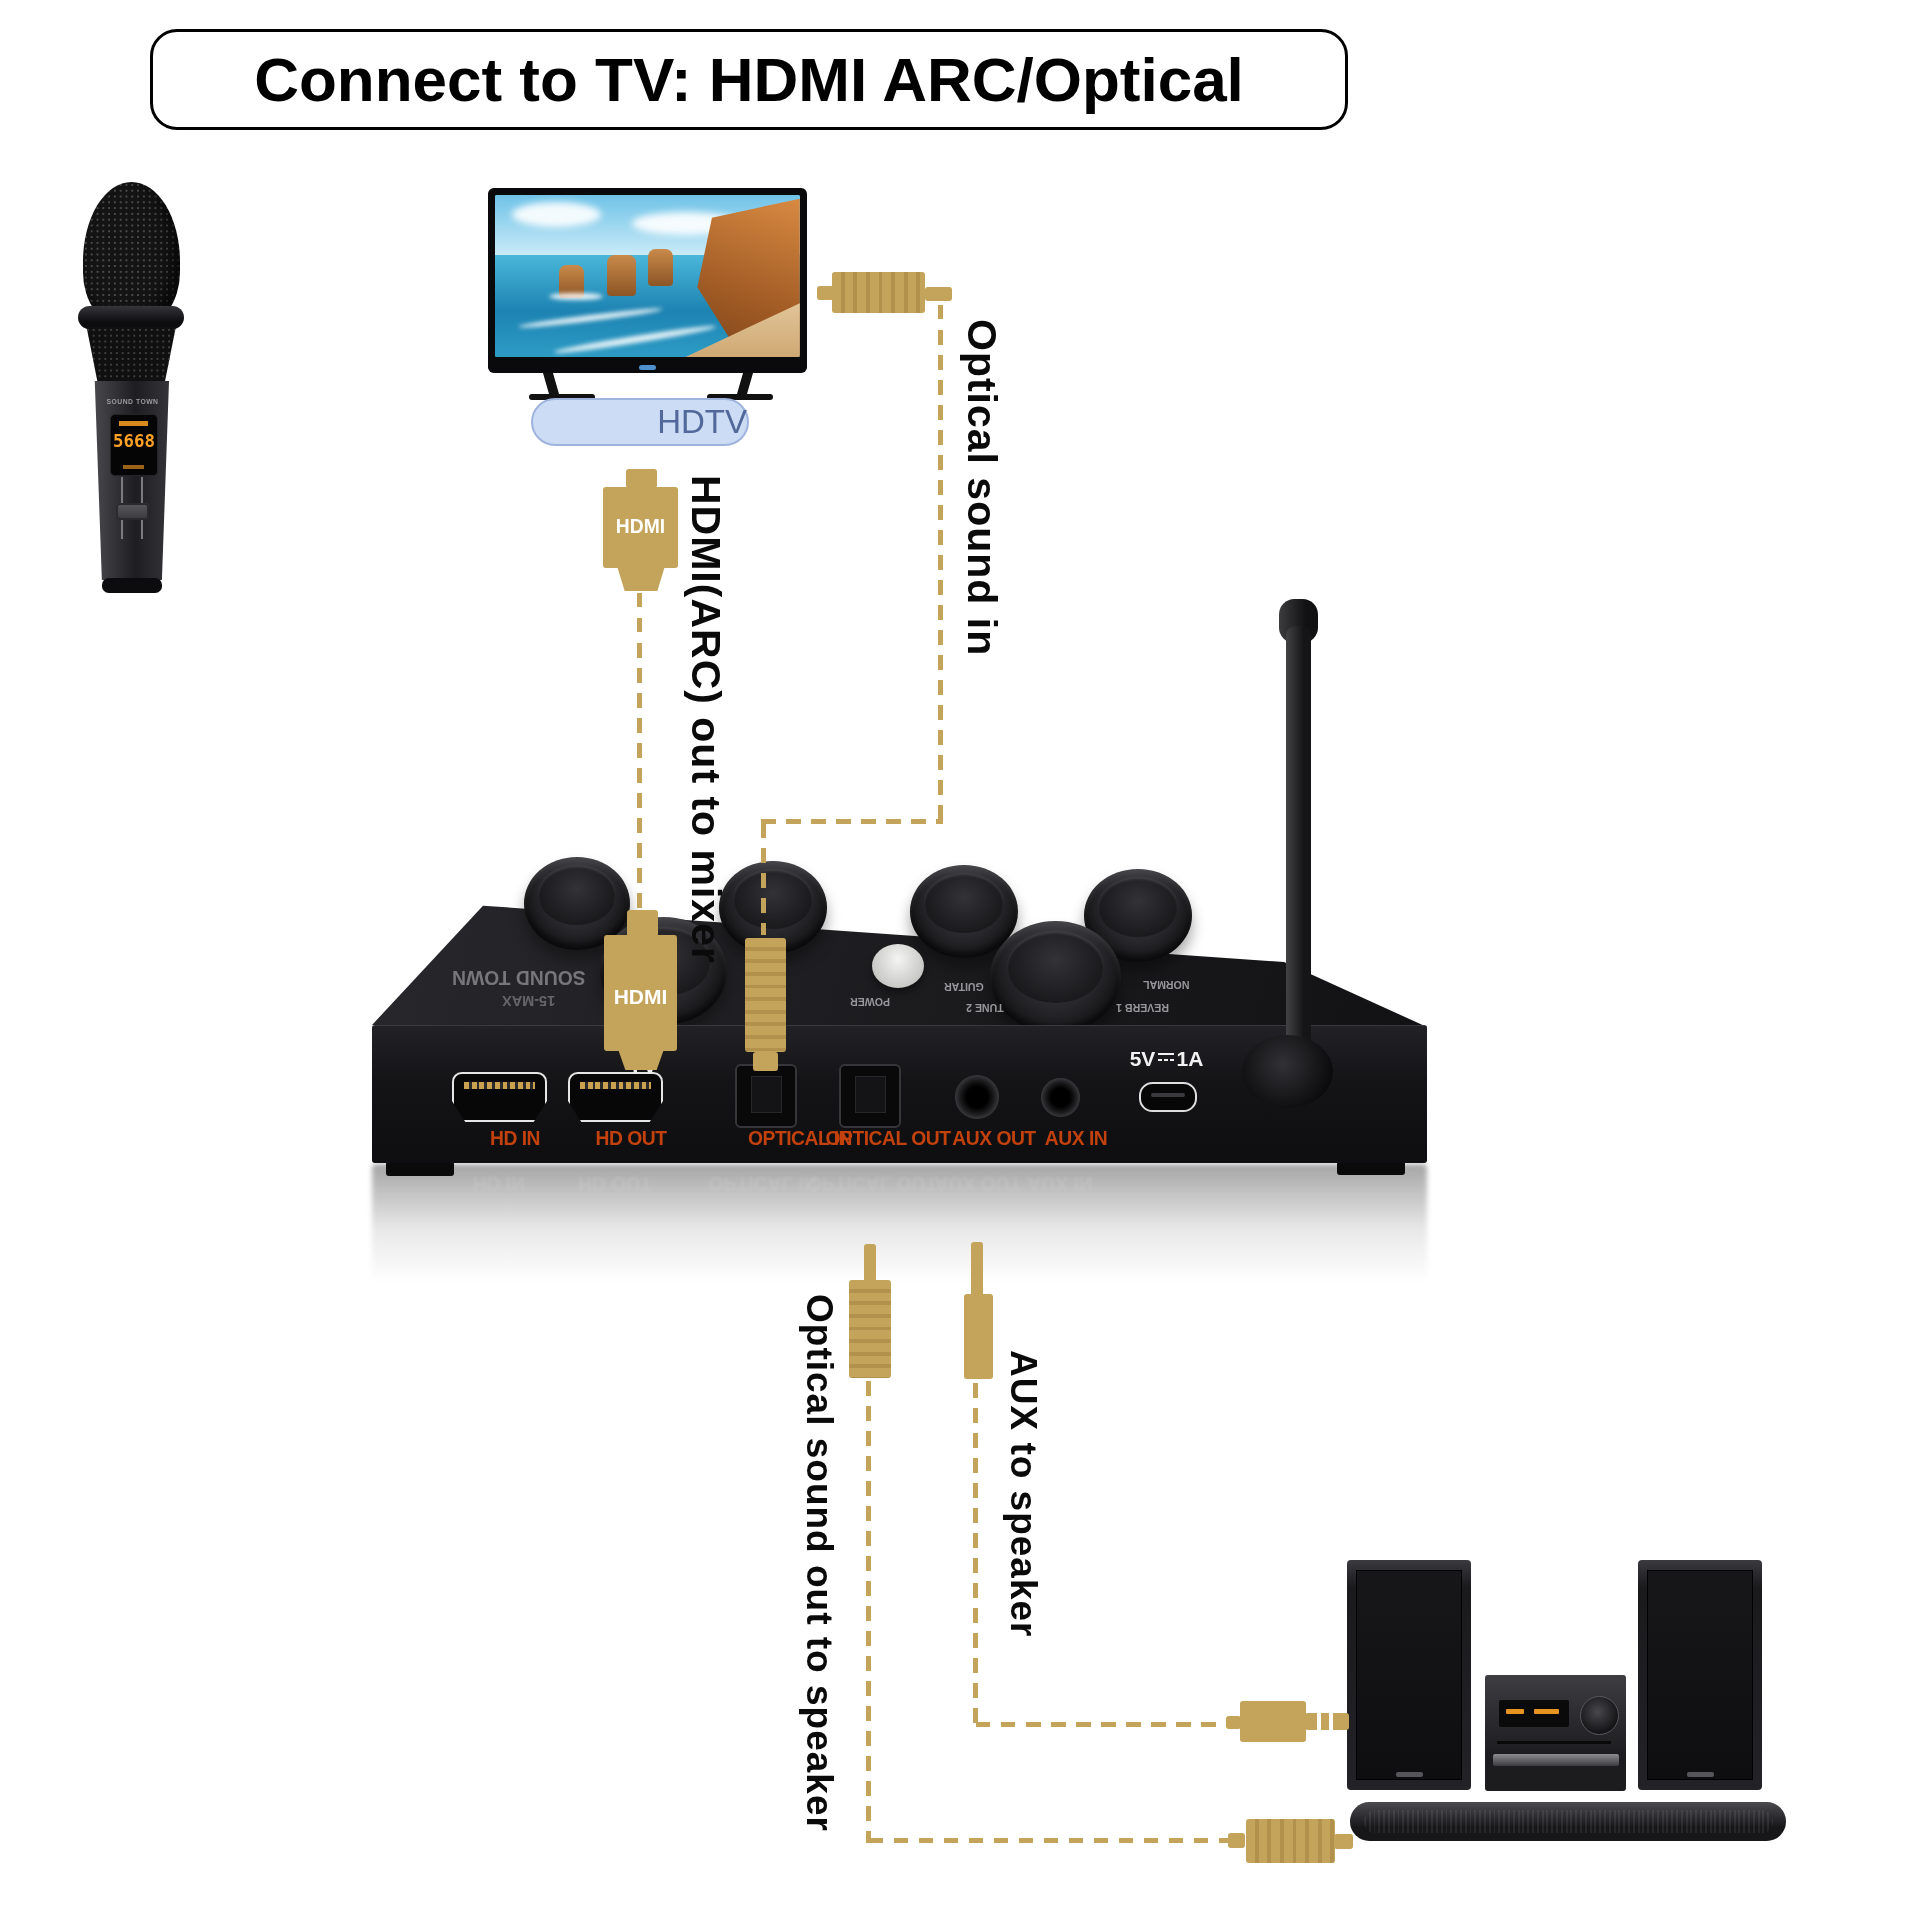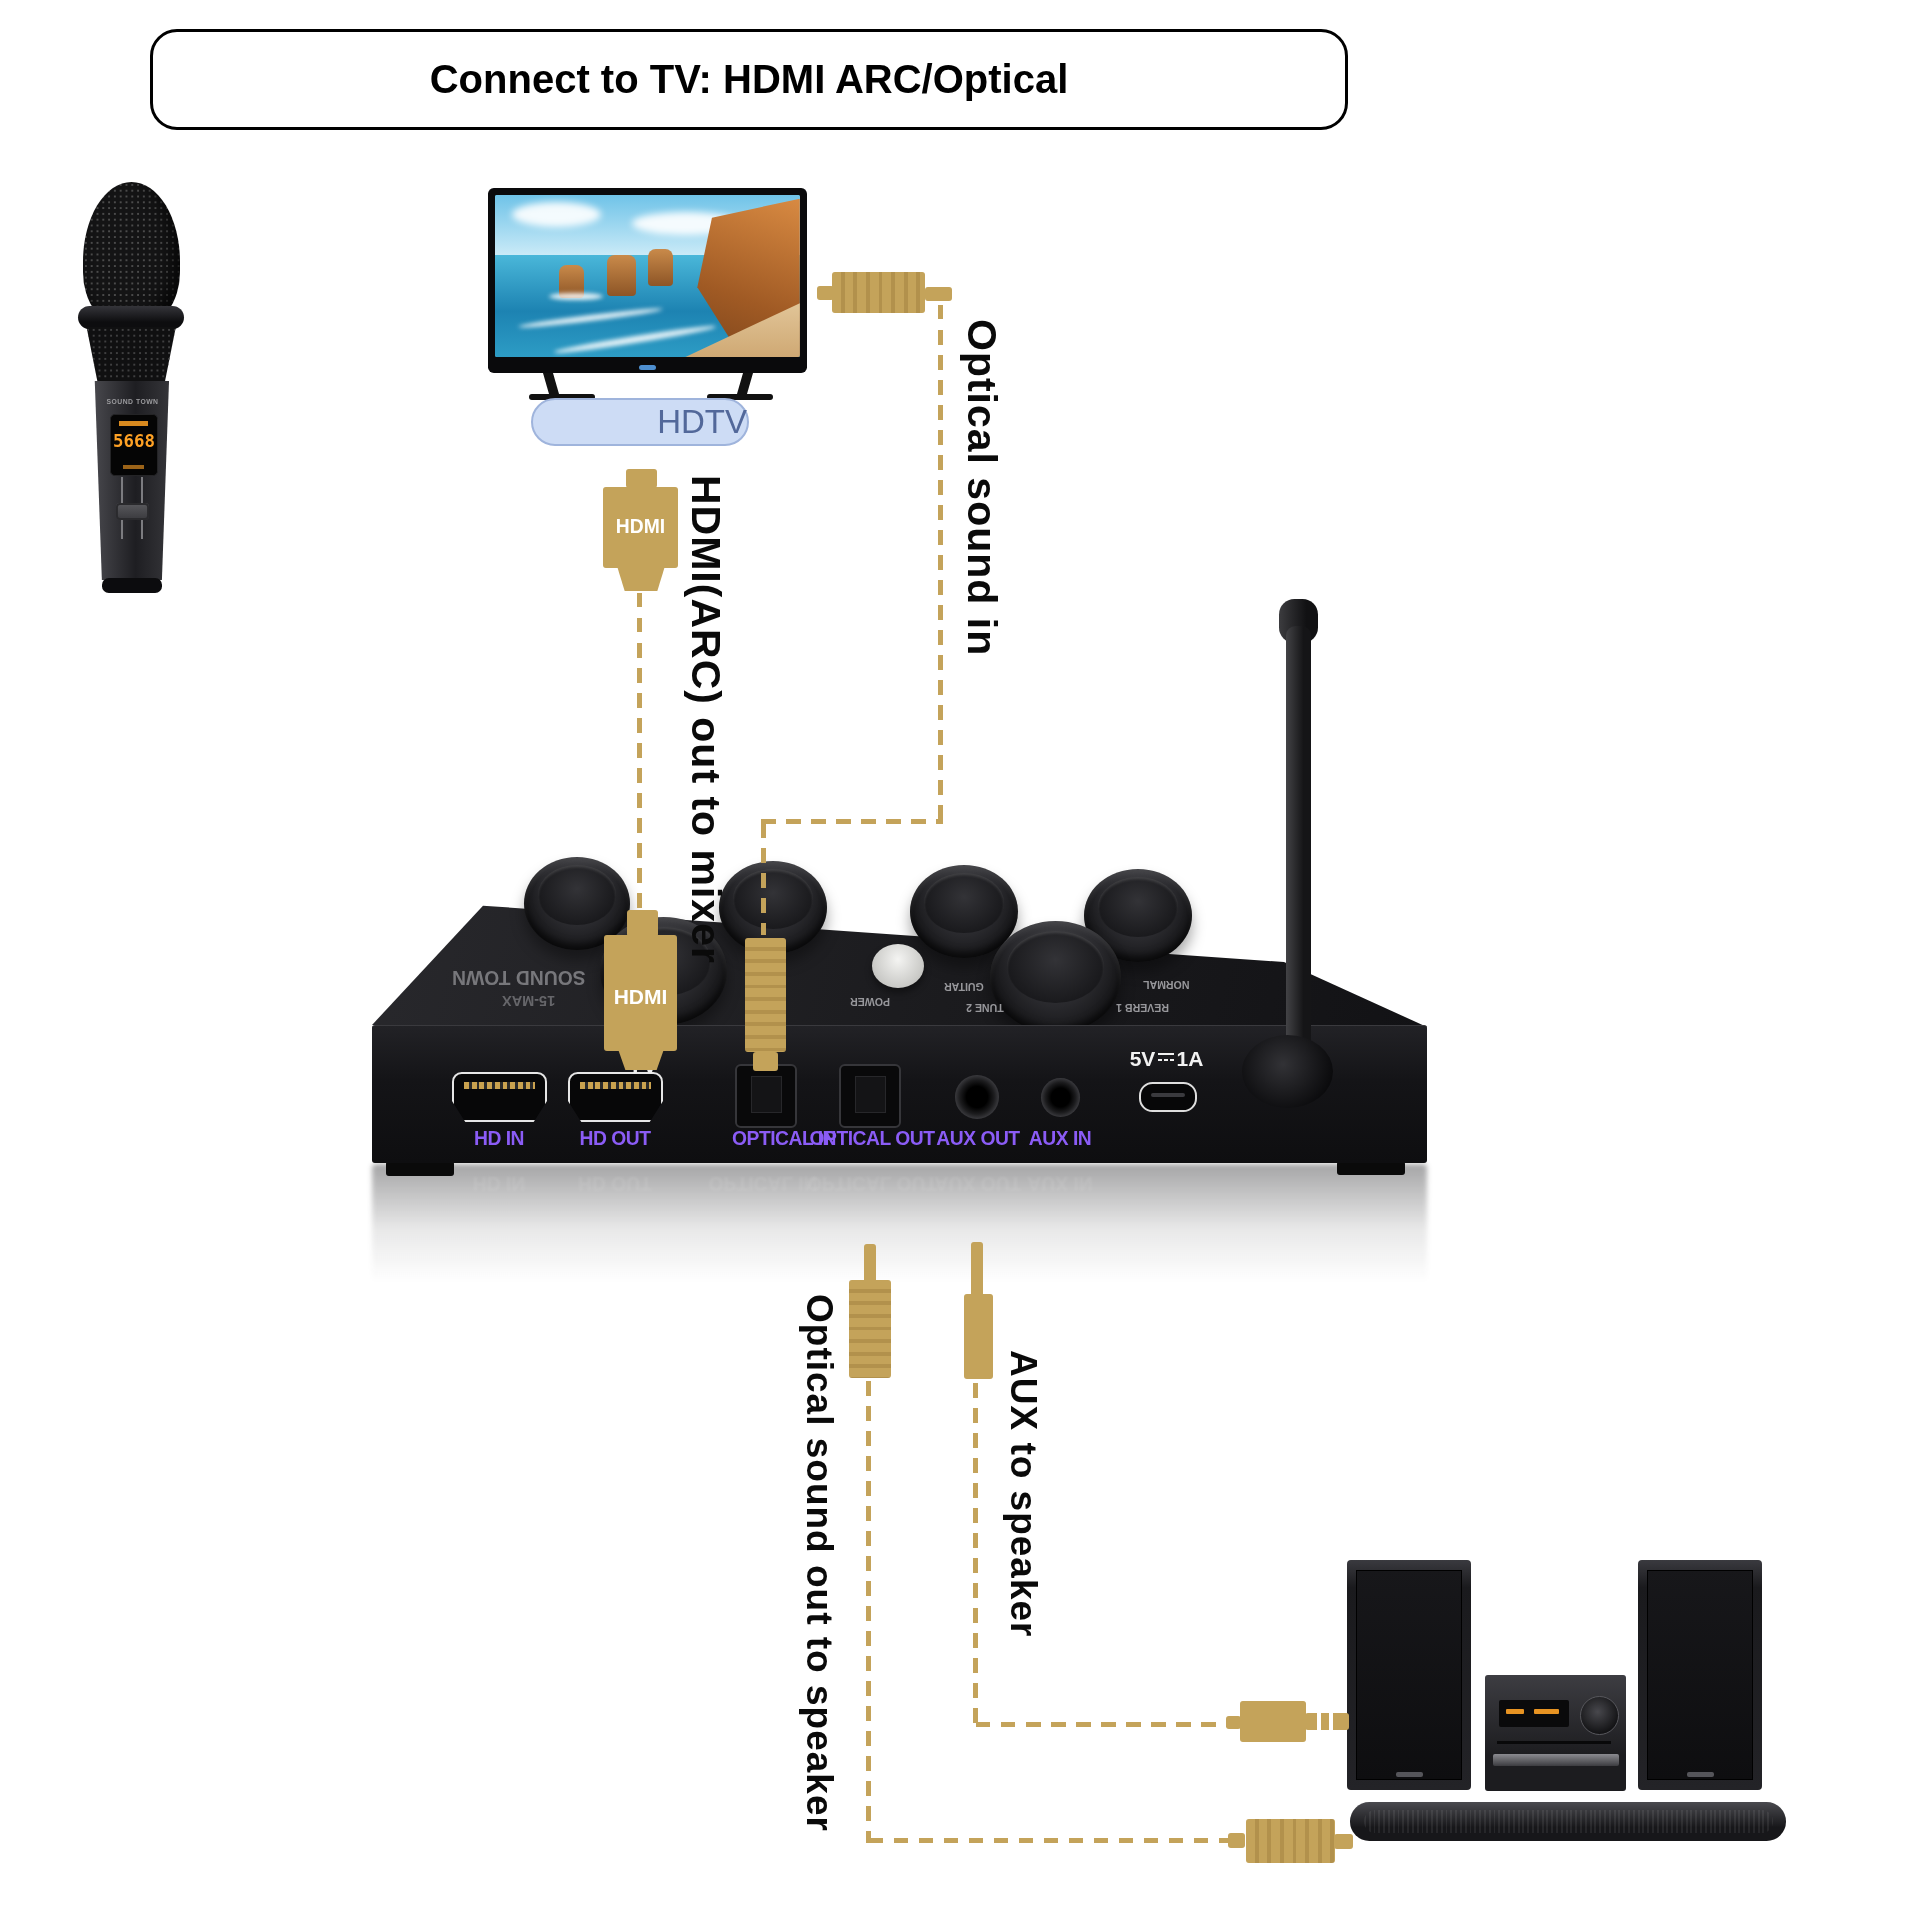--- a/index.html
+++ b/index.html
@@ -9,21 +9,21 @@
   .abs{position:absolute;}
   .dv{position:absolute;width:4.8px;z-index:6;
       background:repeating-linear-gradient(180deg,var(--cable_gold) 0 14.5px,transparent 14.5px 25px);}
   .dh{position:absolute;height:4.8px;z-index:6;
       background:repeating-linear-gradient(90deg,var(--cable_gold) 0 14.5px,transparent 14.5px 25px);}
   .vlabel{position:absolute;writing-mode:vertical-rl;font-weight:bold;color:#0a0a0a;
           letter-spacing:1px;z-index:7;white-space:nowrap;}
   
   .banner{position:absolute;left:150px;top:29px;width:1192px;height:95px;border:3.9px solid #000;
           border-radius:27px;display:flex;align-items:center;justify-content:center;background:#fff;}
-  .banner span{font-size:40px;font-weight:700;color:#000;letter-spacing:0px;}
+  .banner span{font-size:62px;font-weight:700;color:#000;letter-spacing:0px;}
   
   .pill{position:absolute;border-radius:39px;background:var(--pill_bg);
         border:2.9px solid var(--pill_border);display:flex;align-items:center;justify-content:flex-end;
         color:var(--pill_text);font-weight:400;z-index:8;}
   
   .mic{position:absolute;width:111px;height:417px;}
   .mic-head{position:absolute;left:5.8px;top:0;width:97px;height:145px;
             border-radius:50% 50% 42% 42% / 55% 55% 38% 38%;
             background-color:#141415;
             background-image:radial-gradient(circle,#4b4b4b 1px,transparent 1.4px);
@@ -96,22 +96,22 @@
              border-radius:9.7px;z-index:4;clip-path:polygon(0 0,100% 0,100% 58%,86% 100%,14% 100%,0 58%);}
   .port-hdmi i{position:absolute;left:9.7px;top:7.7px;right:9.7px;height:7.7px;
              background:repeating-linear-gradient(90deg,#caa24f 0 4.8px,#2a2a2a 4.8px 7.7px);}
   .port-opt{position:absolute;width:58px;height:60px;background:#09090a;border:2.9px solid #36363a;
             border-radius:5.8px;z-index:4;}
   .port-opt i{position:absolute;left:13.5px;top:9.7px;right:13.5px;bottom:13.5px;background:#141416;border:1.9px solid #27272a;}
   .port-aux{position:absolute;border-radius:50%;background:radial-gradient(circle,#000 0 34%,#1c1c1e 55%,#3c3c40 72%,#232326 100%);z-index:4;}
   .port-usbc{position:absolute;left:1139px;top:1082px;width:54px;height:26px;border-radius:13.5px;
              background:#070708;border:2.9px solid #dedede;z-index:4;}
   .port-usbc i{position:absolute;left:9.7px;top:8.7px;right:9.7px;height:3.9px;border-radius:1.9px;background:#3a3a3e;}
-  .plabel{position:absolute;transform:translateX(-50%);font-size:19.3px;font-weight:bold;color:#8b5cf6;
-          letter-spacing:-0.5px;z-index:5;white-space:nowrap;top:1128px;}
+  .plabel{position:absolute;transform:translateX(-50%);font-size:19.3px;font-weight:bold;color:#c2410c;
+          letter-spacing:-0.5px;z-index:5;white-space:nowrap;top:1128px;margin-left:16px;}
   .rlabel{position:absolute;transform:translateX(-50%) scaleY(-1);font-size:19.3px;font-weight:bold;
           color:#d6d6d6;opacity:.20;z-index:1;white-space:nowrap;top:1172px;filter:blur(1px);}
   .tvport{position:absolute;left:643px;top:1052px;transform:translateX(-50%);font-size:23px;font-weight:bold;
           color:#efefef;z-index:5;}
   .pwr-rating{position:absolute;left:1120px;top:1047px;width:93px;display:flex;align-items:center;
           justify-content:center;color:#f2f2f2;font-size:21px;font-weight:bold;z-index:5;}
   .dc{display:inline-block;width:15.4px;height:10.6px;border-top:2.9px solid #f2f2f2;position:relative;margin:0 2.9px;}
   .dc::after{content:"";position:absolute;left:0;top:3.9px;width:100%;height:2.9px;
           background:repeating-linear-gradient(90deg,#f2f2f2 0 3.9px,transparent 3.9px 5.8px);}
   .ant-rod{position:absolute;left:1286px;top:626px;width:25px;height:444px;border-radius:9.7px;z-index:4;

